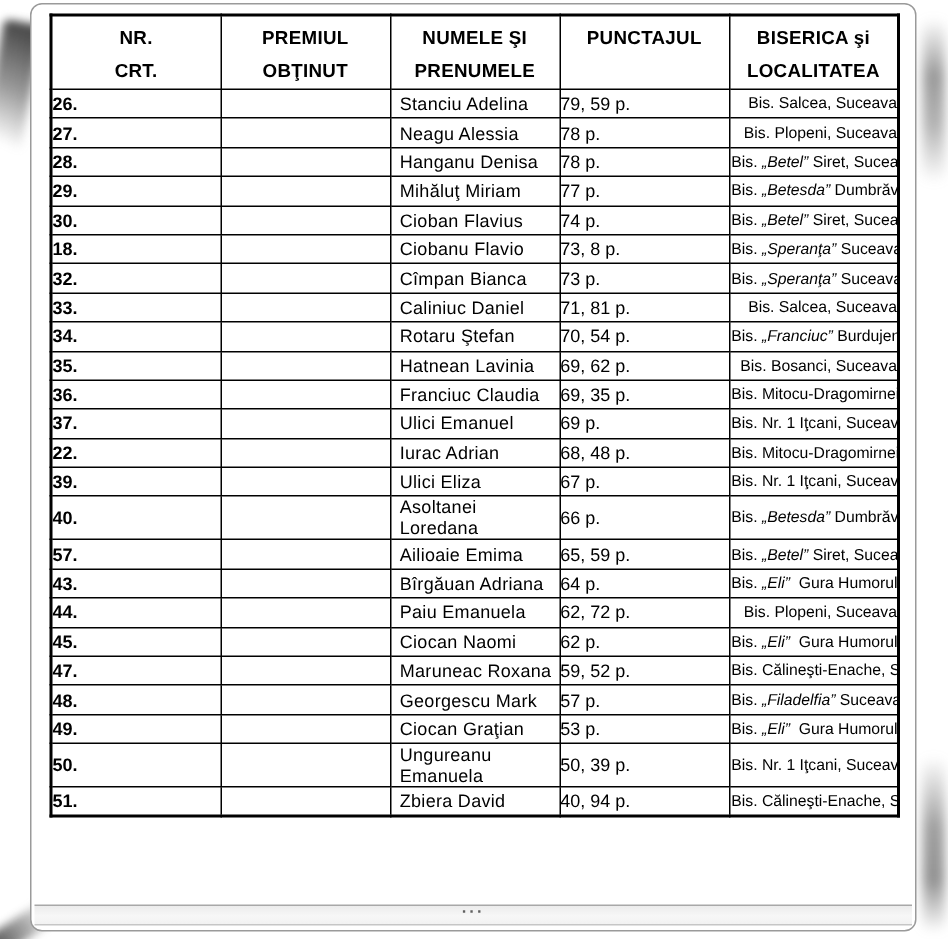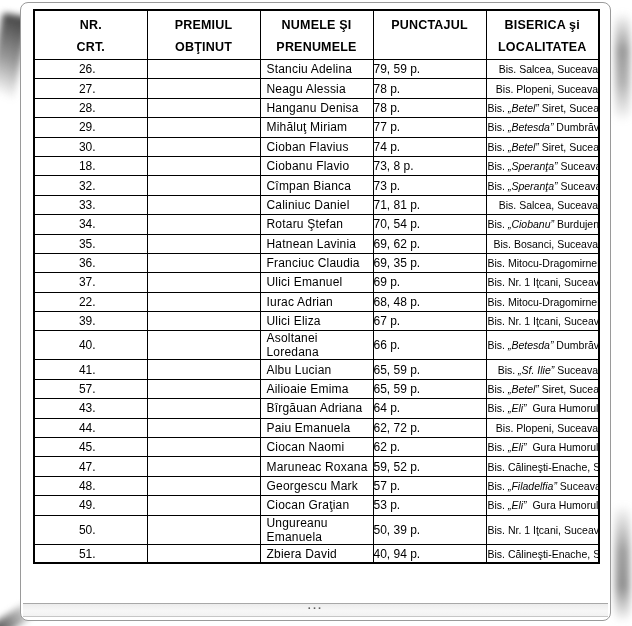--- a/index.html
+++ b/index.html
@@ -58,21 +58,21 @@
     height: 45px;
     vertical-align: top;
     padding-top: 4px;
     font-size: 12.5px;
     font-weight: bold;
     line-height: 21.5px;
     text-align: center;
     letter-spacing: .2px;
   }
   tbody td { height: 19.4px; font-size: 12px; vertical-align: middle; padding: 0; }
-  td.c-nr     { font-weight: normal; text-align: center; padding-right: 7px; }
+  td.c-nr     { font-weight: bold; text-align: left; padding-right: 7px; }
   td.c-prize  { }
   td.c-name   { text-align: left; padding-left: 6px; letter-spacing: .2px; }
   td.c-score  { text-align: left; padding-right: 10px; }
   td.c-church { text-align: right; padding-left: 1px; font-size: 10.5px; white-space: pre; margin-left: 18px; }
   .it { font-style: italic; }
 
   
   .scrollbar {
     position: absolute;
     left: 2px; right: 2px; bottom: 3px;
@@ -177,21 +177,21 @@
               <td class="c-prize"></td>
               <td class="c-name">Caliniuc Daniel</td>
               <td class="c-score">71, 81 p.</td>
               <td class="c-church"><span>Bis. Salcea, Suceava</span><span class="it"></span><span></span></td>
             </tr>
             <tr>
               <td class="c-nr">34.</td>
               <td class="c-prize"></td>
               <td class="c-name">Rotaru Ştefan</td>
               <td class="c-score">70, 54 p.</td>
-              <td class="c-church"><span>Bis. </span><span class="it">„Ciobanu”</span><span> Burdujeni, Suceava</span></td>
+              <td class="c-church"><span>Bis. </span><span class="it">„Franciuc”</span><span> Burdujeni, Suceava</span></td>
             </tr>
             <tr>
               <td class="c-nr">35.</td>
               <td class="c-prize"></td>
               <td class="c-name">Hatnean Lavinia</td>
               <td class="c-score">69, 62 p.</td>
               <td class="c-church"><span>Bis. Bosanci, Suceava</span><span class="it"></span><span></span></td>
             </tr>
             <tr>
               <td class="c-nr">36.</td>
@@ -220,27 +220,20 @@
               <td class="c-name">Ulici Eliza</td>
               <td class="c-score">67 p.</td>
               <td class="c-church"><span>Bis. Nr. 1 Iţcani, Suceava</span><span class="it"></span><span></span></td>
             </tr>
             <tr>
               <td class="c-nr">40.</td>
               <td class="c-prize"></td>
               <td class="c-name">Asoltanei Loredana</td>
               <td class="c-score">66 p.</td>
               <td class="c-church"><span>Bis. </span><span class="it">„Betesda”</span><span> Dumbrăveni, Suceava</span></td>
-            </tr>
-            <tr>
-              <td class="c-nr">41.</td>
-              <td class="c-prize"></td>
-              <td class="c-name">Albu Lucian</td>
-              <td class="c-score">65, 59 p.</td>
-              <td class="c-church"><span>Bis. </span><span class="it">„Sf. Ilie”</span><span> Suceava</span></td>
             </tr>
             <tr>
               <td class="c-nr">57.</td>
               <td class="c-prize"></td>
               <td class="c-name">Ailioaie Emima</td>
               <td class="c-score">65, 59 p.</td>
               <td class="c-church"><span>Bis. </span><span class="it">„Betel”</span><span> Siret, Suceava</span></td>
             </tr>
             <tr>
               <td class="c-nr">43.</td>

